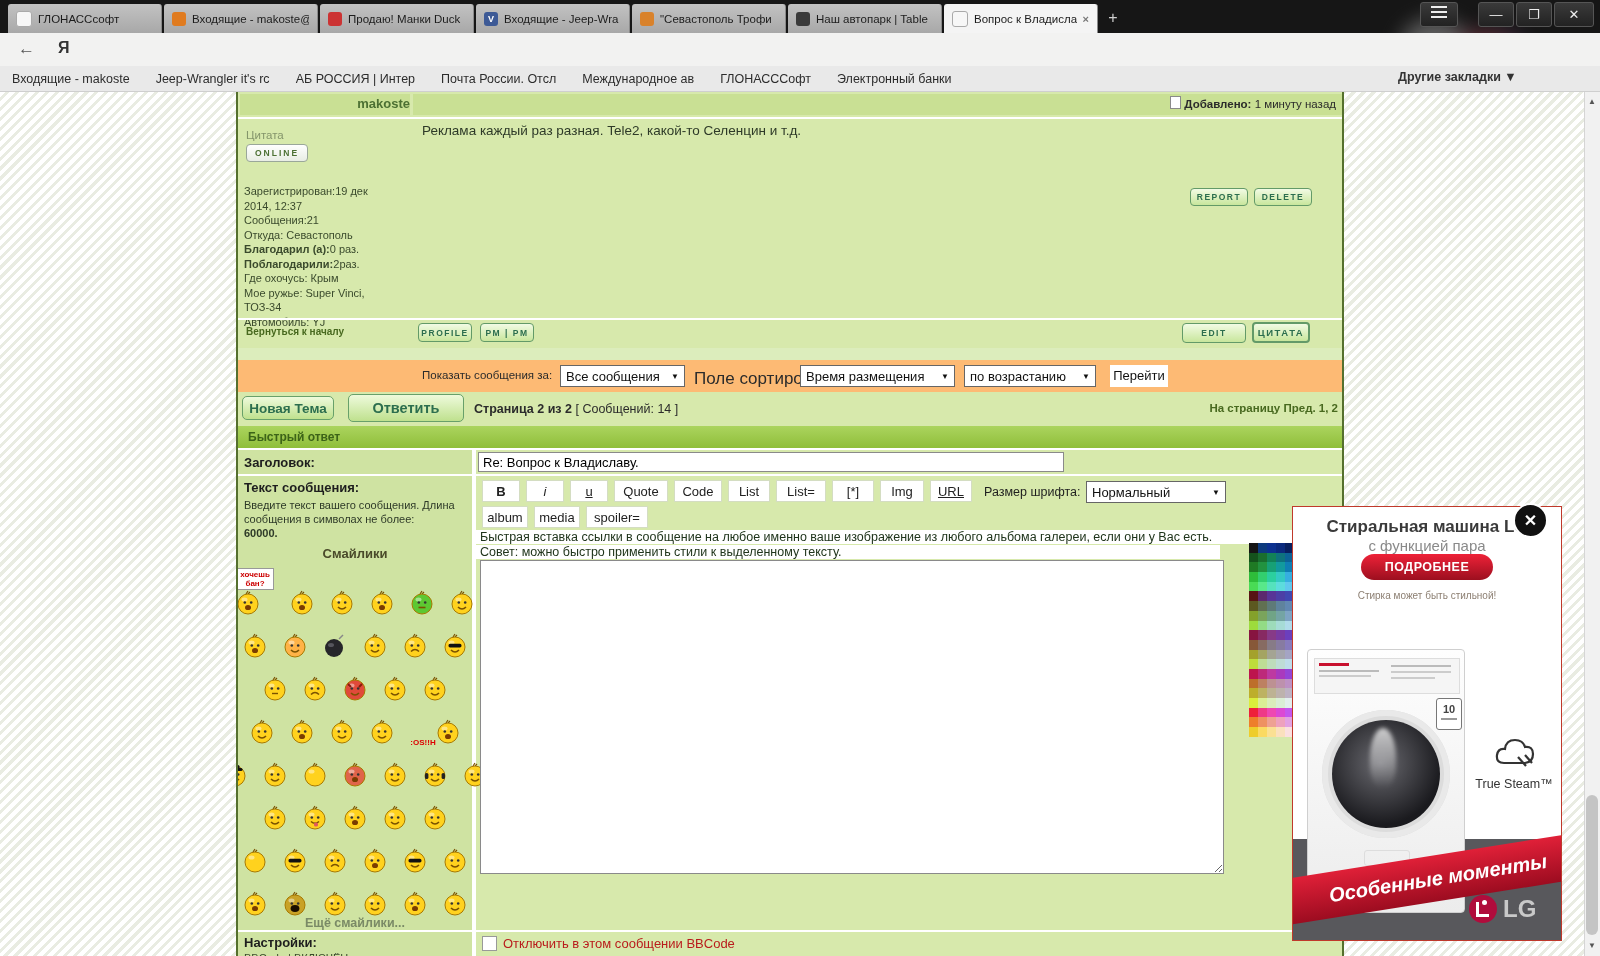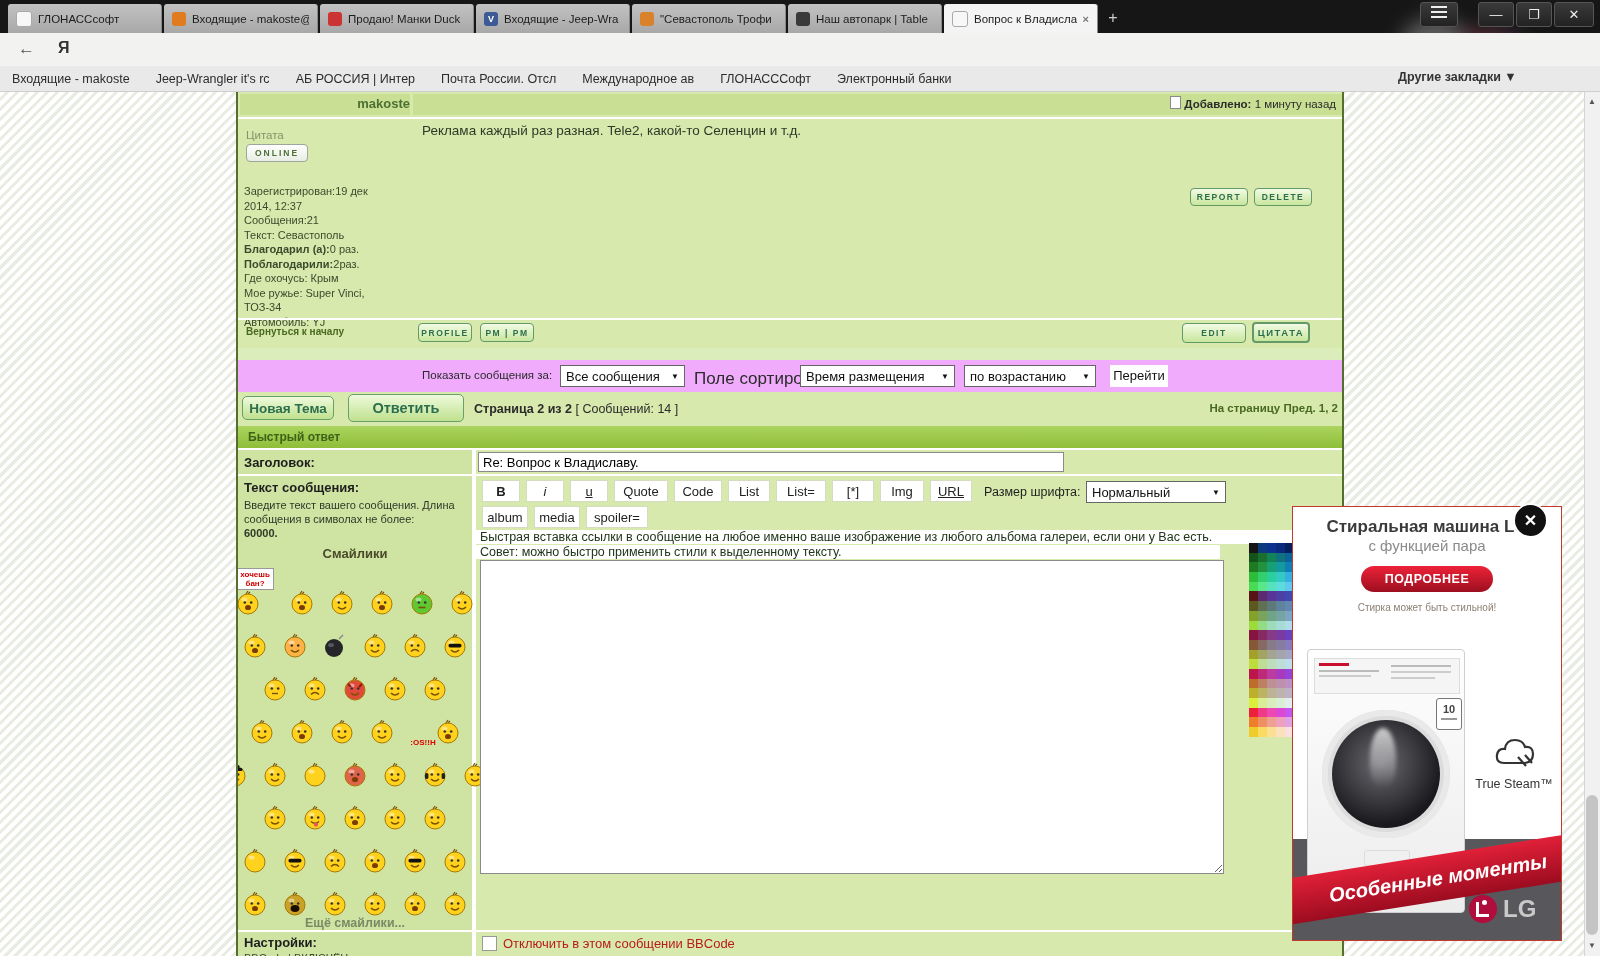--- a/index.html
+++ b/index.html
@@ -167,21 +167,21 @@
         <span>1 минуту назад</span>
       </div>
       <div class="abs whline" style="left:0;top:25px;width:1108px;height:2px"></div>
 
       <div class="abs" style="left:8px;top:33px"><span class="quote-link">Цитата</span></div>
       <div class="abs online" style="left:8px;top:52px">ONLINE</div>
       <div class="abs" id="stats-holder" style="left:6px;top:92px;width:166px">
           <div class="statline">Зарегистрирован:19 дек</div>
           <div class="statline">2014, 12:37</div>
           <div class="statline">Сообщения:21</div>
-          <div class="statline">Текст: Севастополь</div>
+          <div class="statline">Откуда: Севастополь</div>
           <div class="statline"><b>Благодарил (а):</b>0 раз.</div>
           <div class="statline"><b>Поблагодарили:</b>2раз.</div>
           <div class="statline">Где охочусь: Крым</div>
           <div class="statline">Мое ружье: Super Vinci,</div>
           <div class="statline">ТОЗ-34</div>
           <div class="statline">Автомобиль: YJ</div>
         </div>
 
       <div class="abs posttext" style="left:184px;top:28px;width:880px">
         <div>Реклама каждый раз разная. Tele2, какой-то Селенцин и т.д.</div>
@@ -192,21 +192,21 @@
       <div class="abs whline" style="left:0;top:226px;width:1108px;height:2px"></div>
 
       <div class="abs dkgreen" style="left:8px;top:234px;font-size:10px;font-weight:bold">Вернуться к началу</div>
       <div class="abs gbtn" style="left:180px;top:231px;width:54px;height:19px">PROFILE</div>
       <div class="abs gbtn" style="left:242px;top:231px;width:54px;height:19px">PM | PM</div>
       <div class="abs gbtn" style="left:944px;top:231px;width:64px;height:20px">EDIT</div>
       <div class="abs gbtn" style="left:1014px;top:230px;width:58px;height:21px;border-width:2px;font-size:9.5px">ЦИТАТА</div>
 
       <div class="abs" style="left:0;top:256px;width:1108px;height:12px;background:#dcedbc"></div>
 
-      <div class="abs" style="left:0;top:268px;width:1108px;height:32px;background:#f0abfc">
+      <div class="abs" style="left:0;top:268px;width:1108px;height:32px;background:#fdba74">
         <span class="abs" style="left:184px;top:9px;font-size:11.5px;color:#2b2b2b">Показать сообщения за:</span>
         <div class="abs sel" style="left:322px;top:5px;width:125px;height:22px">
           <span>Все сообщения</span>
             <span class="car">▼</span>
         </div>
         <span class="abs" style="left:456px;top:9px;font-size:17px;color:#2b2b2b">Поле сортировки</span>
         <div class="abs sel" style="left:562px;top:5px;width:155px;height:22px">
           <span>Время размещения</span>
             <span class="car">▼</span>
         </div>
@@ -944,21 +944,21 @@
         <span style="display:inline-block;width:13px;height:13px;background:#fff;border:1px solid #999"></span>
         <span style="font-size:13px;color:#b91c1c">Отключить в этом сообщении BBCode</span>
       </div>
     </div>
 
   </div>
 
   <div class="abs" id="ad">
     <div class="ad-title" style="margin-top:10px">Стиральная машина LG</div>
     <div class="ad-sub">с функцией пара</div>
-    <div class="ad-btn" style="margin-top:12px">ПОДРОБНЕЕ</div>
+    <div class="ad-btn" style="">ПОДРОБНЕЕ</div>
     <div class="ad-tag" style="margin-top:10px">Стирка может быть стильной!</div>
 
     <div class="abs" style="left:0;top:332px;width:270px;height:103px;background:#58585c"></div>
 
     <div class="abs" style="left:14px;top:142px;width:156px;height:262px;background:linear-gradient(#fefefe,#ececec);border:1px solid #cfcfcf;border-radius:4px">
       <div class="abs" style="left:6px;top:8px;width:144px;height:34px;background:#f5f5f5;border:1px solid #ddd">
         <div class="abs" style="left:4px;top:4px;width:30px;height:3px;background:#c8102e"></div>
         <div class="abs" style="left:4px;top:11px;width:60px;height:2px;background:#bbb"></div>
         <div class="abs" style="left:4px;top:16px;width:52px;height:2px;background:#ccc"></div>
         <div class="abs" style="left:76px;top:6px;width:60px;height:2px;background:#bbb"></div>

